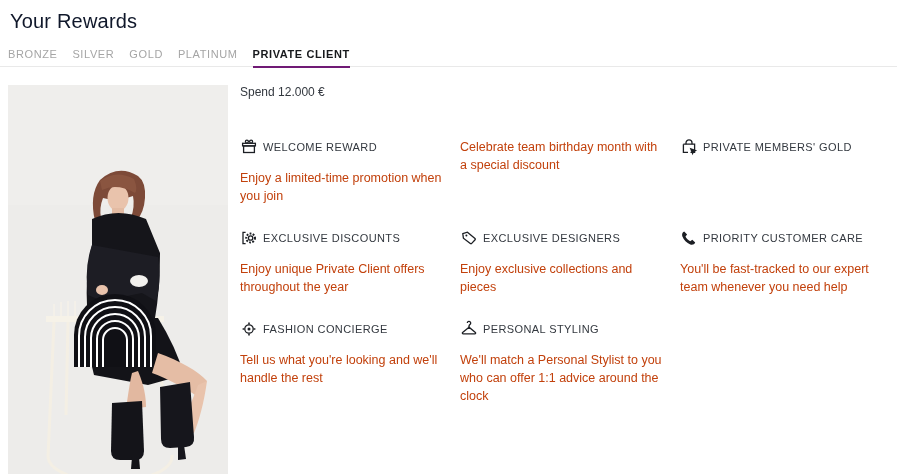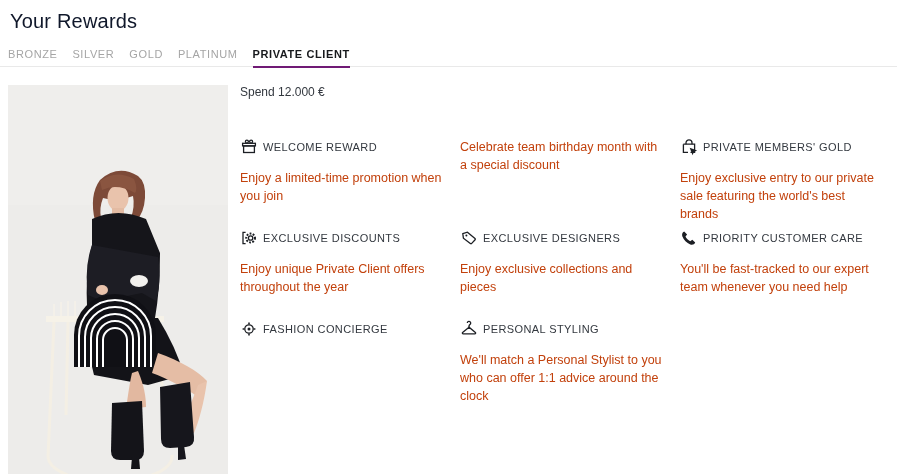--- a/index.html
+++ b/index.html
@@ -123,21 +123,20 @@
     <div class="cell">
       <div class="cell-head">
         <svg class="icn" viewBox="0 0 18 18" fill="none" stroke="#1c1f24" stroke-width="1.3">
           <path d="M6,6.2 V4.8 a3,3 0 0 1 6,0 V6.2"></path>
           <path d="M3.4,6.2 H14.6 V14.4 H10.5"></path>
           <path d="M3.4,6.2 V14.4 H8"></path>
           <path d="M10.8,10.8 l4.6,1.8 -2,0.8 -0.8,2 z" fill="#1c1f24"></path>
         </svg>
         <span class="cell-title">PRIVATE MEMBERS' GOLD</span>
       </div>
-      <div class="cell-desc">Enjoy exclusive entry to our private sale featuring the world's best brands</div>
     </div>
 
     <div class="cell">
       <div class="cell-head">
         <svg class="icn" viewBox="0 0 18 18" fill="none" stroke="#1c1f24" stroke-width="1.3">
           <path d="M5.6,3.4 H3 V14.6 H5.6"></path>
           <circle cx="10.6" cy="9" r="4.4" stroke-width="2" stroke-dasharray="1.8 1.4"></circle>
           <circle cx="10.6" cy="9" r="2.2"></circle>
         </svg>
         <span class="cell-title">EXCLUSIVE DISCOUNTS</span>
@@ -169,20 +168,21 @@
 
     <div class="cell">
       <div class="cell-head">
         <svg class="icn" viewBox="0 0 18 18" fill="none" stroke="#1c1f24" stroke-width="1.3">
           <circle cx="9" cy="9" r="4.2"></circle>
           <circle cx="9" cy="9" r="1.5" fill="#1c1f24" stroke="none"></circle>
           <path d="M9,2.6 V4.4 M9,13.6 V15.4 M2.6,9 H4.4 M13.6,9 H15.4" stroke-width="1.6"></path>
         </svg>
         <span class="cell-title">FASHION CONCIERGE</span>
       </div>
+      <div class="cell-desc">Tell us what you're looking and we'll handle the rest</div>
     </div>
 
     <div class="cell">
       <div class="cell-head">
         <svg class="icn" viewBox="0 0 18 18" fill="none" stroke="#1c1f24" stroke-width="1.3">
           <path d="M9,7.2 c0,-1.6 -0.2,-2 0.8,-2.6 a1.7,1.7 0 1 0 -2.5,-1.5"></path>
           <path d="M9,7.2 L2.6,12.4 c-0.6,0.5 -0.2,1.4 0.6,1.4 H14.8 c0.8,0 1.2,-0.9 0.6,-1.4 Z"></path>
         </svg>
         <span class="cell-title">PERSONAL STYLING</span>
       </div>

